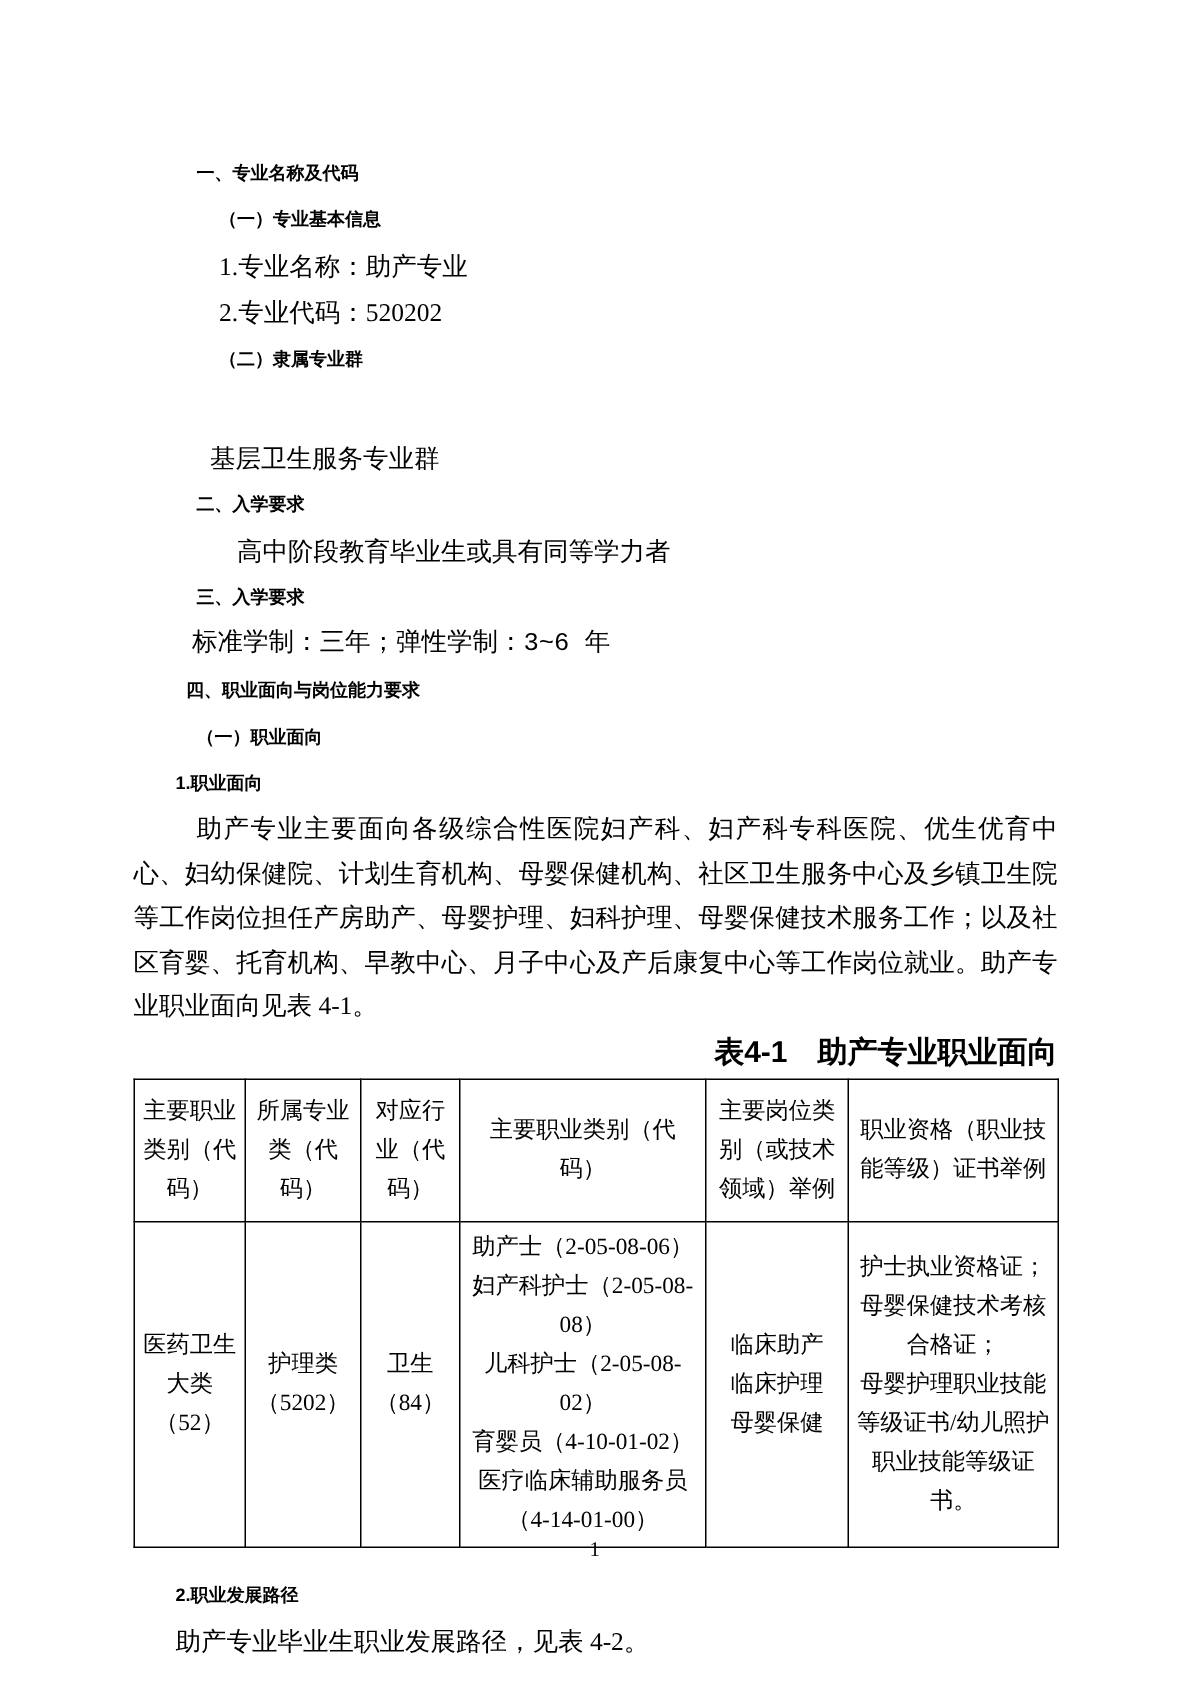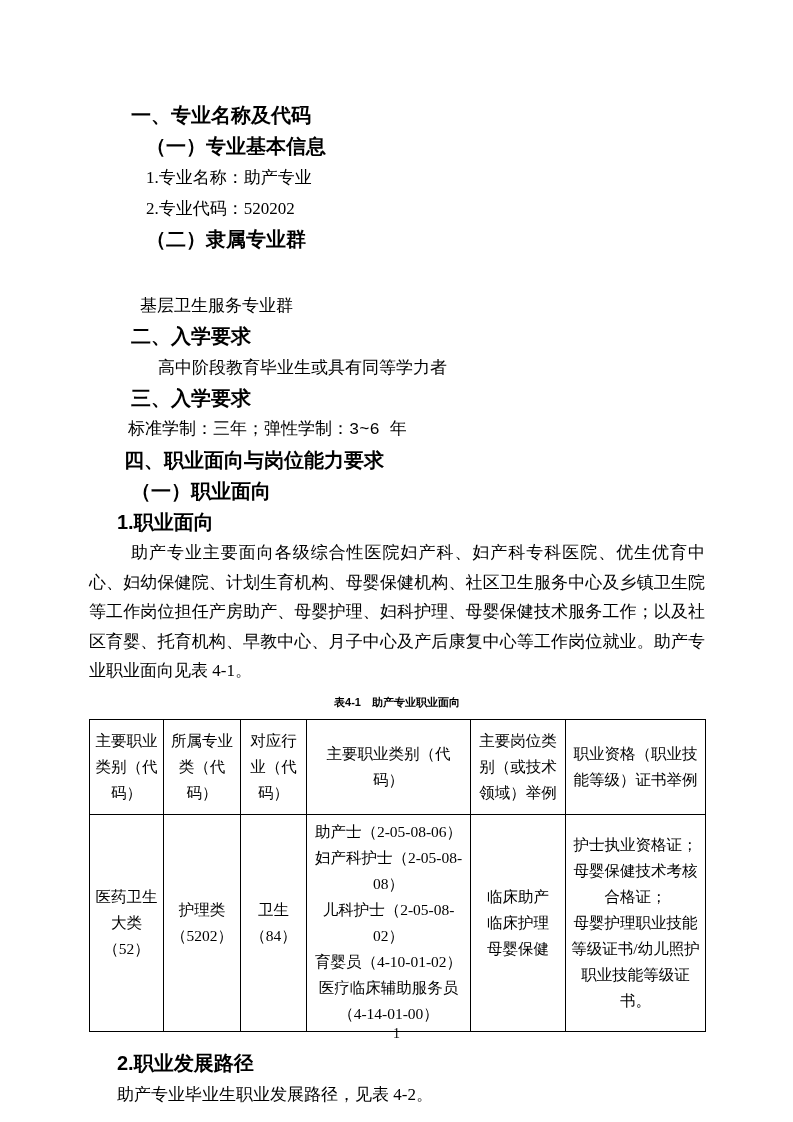--- a/index.html
+++ b/index.html
@@ -16,21 +16,21 @@
   }
   .content {
     position: absolute;
     left: 89px;
     top: 100px;
     width: 616px;
   }
   .h {
     font-family: "Liberation Sans", "DejaVu Sans", sans-serif;
     font-weight: 700;
-    font-size: 20px;
+    font-size: 12px;
     line-height: 31px;
   }
   .t {
     font-size: 17px;
     line-height: 31px;
   }
   .ind-28 { padding-left: 28px; }
   .ind-35 { padding-left: 35px; }
   .ind-39 { padding-left: 39px; font-family: Liberation Mono, monospace; }
   .ind-42 { padding-left: 42px; }
@@ -38,24 +38,24 @@
   .ind-57 { padding-left: 57px; }
   .ind-69 { padding-left: 69px; }
   .para {
     font-size: 17px;
     line-height: 29.5px;
     text-align: justify;
     text-indent: 42px;
   }
   .caption {
     margin-top: 5px;
-    text-align: center;
+    text-align: right;
     font-family: "Liberation Sans", "DejaVu Sans", sans-serif;
     font-weight: 700;
-    font-size: 11px;
+    font-size: 20px;
     line-height: 22px;
   }
   table.jobs {
     margin-top: 6px;
     width: 616px;
     border-collapse: collapse;
     table-layout: fixed;
     font-size: 15.5px;
   }
   table.jobs th, table.jobs td {

